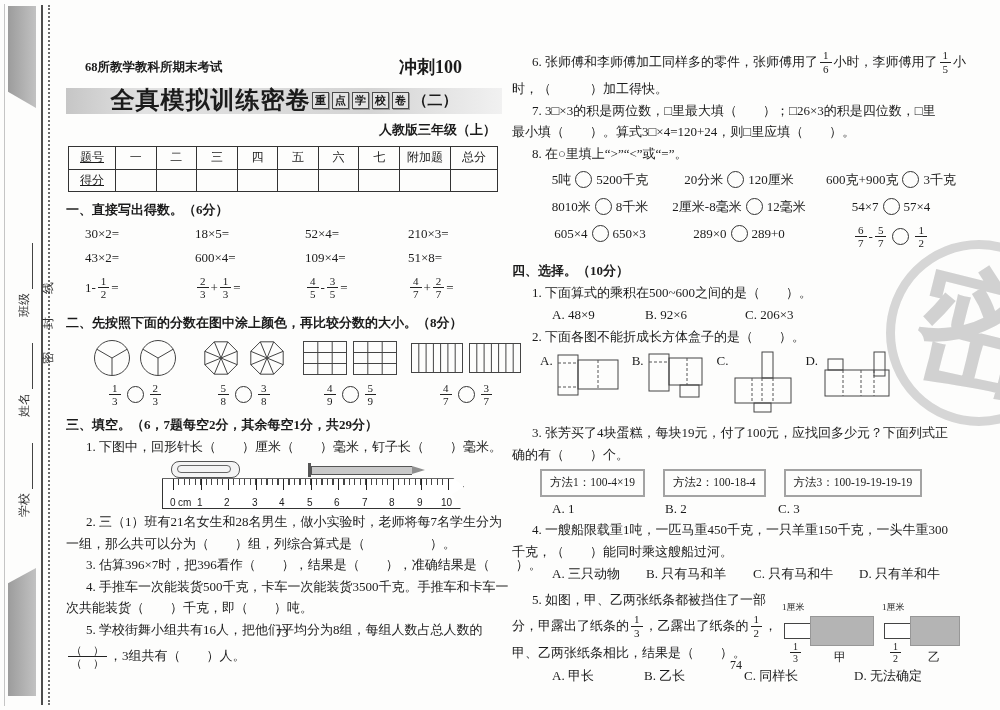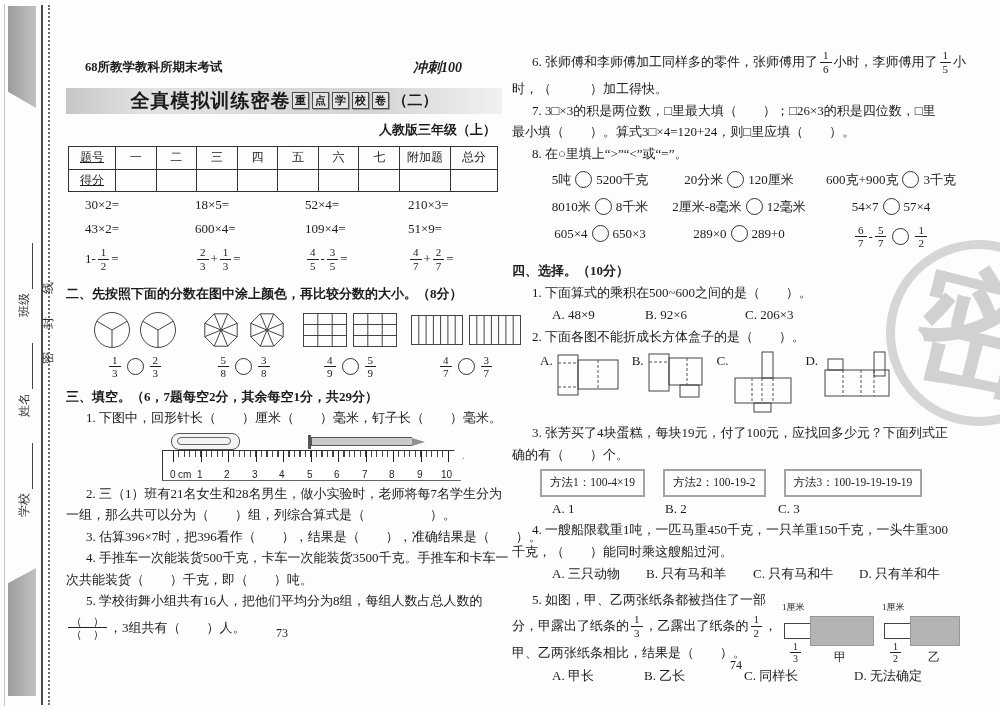--- a/index.html
+++ b/index.html
@@ -29,24 +29,24 @@
   .page-left{position:absolute;left:66px;top:55px;width:436px;font-size:13px;line-height:21.5px;}
   .page-right{position:absolute;left:512px;top:46px;width:456px;font-size:13px;line-height:21.5px;}
   .nw{white-space:nowrap;}
   p{margin:0;}
   .ind{padding-left:20px;}
   .sec-head{font-weight:bold;margin-top:7px;}
 
   
   .hdr-row{display:flex;justify-content:space-between;align-items:flex-end;padding:2px 40px 0 19px;}
   .exam-source{font-weight:bold;font-size:12.5px;}
-  .slogan{font-style:italic;font-weight:bold;font-size:14px;}
+  .slogan{font-weight:bold;font-size:18px;}
   .title-band{margin-top:9px;height:26px;background:linear-gradient(90deg,#c6c6c6,#e2e2e2 18%,#d4d4d4 70%,#f1f1f1);
        display:flex;align-items:center;justify-content:center;}
-  .title-main{font-size:19px;font-weight:bold;letter-spacing:1px;}
+  .title-main{font-size:24px;font-weight:bold;letter-spacing:1px;}
   .title-box{display:inline-flex;width:15px;height:15px;border:1px solid #4a4a4a;background:#e4e4e4;
        box-shadow:1px 1px 0 #9a9a9a;font-size:11px;align-items:center;justify-content:center;margin:0 1.5px;font-weight:bold;}
   .title-suffix{font-size:15px;font-weight:bold;margin-left:2px;}
   .edition{text-align:right;font-weight:bold;font-size:13px;margin:5px 6px 0 0;}
 
   
   table.score{border-collapse:collapse;width:430px;margin:6px 0 0 2px;table-layout:fixed;}
   table.score td{border:1px solid #333;height:18px;text-align:center;font-size:12px;padding:0;}
   table.score td:first-child{width:46px;text-decoration:underline;}
   table.score td:nth-child(9){width:50px;}
@@ -206,29 +206,30 @@
           <td></td>
       <td></td>
           <td></td>
       <td></td>
           <td></td>
       <td></td>
     </tr>
   </tbody>
     </table>
 
+  <p class="sec-head">一、直接写出得数。（6分）</p>
   <div class="eq-grid">
     <span class="eq">30×2=</span>
     <span class="eq">18×5=</span>
     <span class="eq">52×4=</span>
     <span class="eq">210×3=</span>
     <span class="eq">43×2=</span>
     <span class="eq">600×4=</span>
     <span class="eq">109×4=</span>
-    <span class="eq">51×9=</span>
+    <span class="eq">51×8=</span>
   </div>
   <div class="eq-frrow">
     <span class="feq">
       <span>1</span>
         <span>-</span>
       <span class="fr">
           <span class="n">1</span>
           <span class="d">2</span>
         </span>
       <span>=</span>
@@ -566,21 +567,21 @@
           <line class="dash" x1="40" y1="20" x2="40" y2="46"></line>
           <line class="dash" x1="53" y1="20" x2="53" y2="46"></line>
         </svg>
     </span>
   </div>
 
   <p class="ind nw">3. 张芳买了4块蛋糕，每块19元，付了100元，应找回多少元？下面列式正</p>
   <p class="nw">确的有（　　）个。</p>
   <div class="methods">
     <span class="mbox">方法1：100-4×19</span>
-    <span class="mbox">方法2：100-19-2</span>
+    <span class="mbox">方法2：100-18-4</span>
     <span class="mbox">方法3：100-19-19-19-19</span>
   </div>
   <div class="opts o3">
     <span>A. 1</span>
     <span>B. 2</span>
     <span>C. 3</span>
   </div>
 
   <p class="ind nw">4. 一艘船限载重1吨，一匹马重450千克，一只羊重150千克，一头牛重300</p>
   <p class="nw">千克，（　　）能同时乘这艘船过河。</p>

